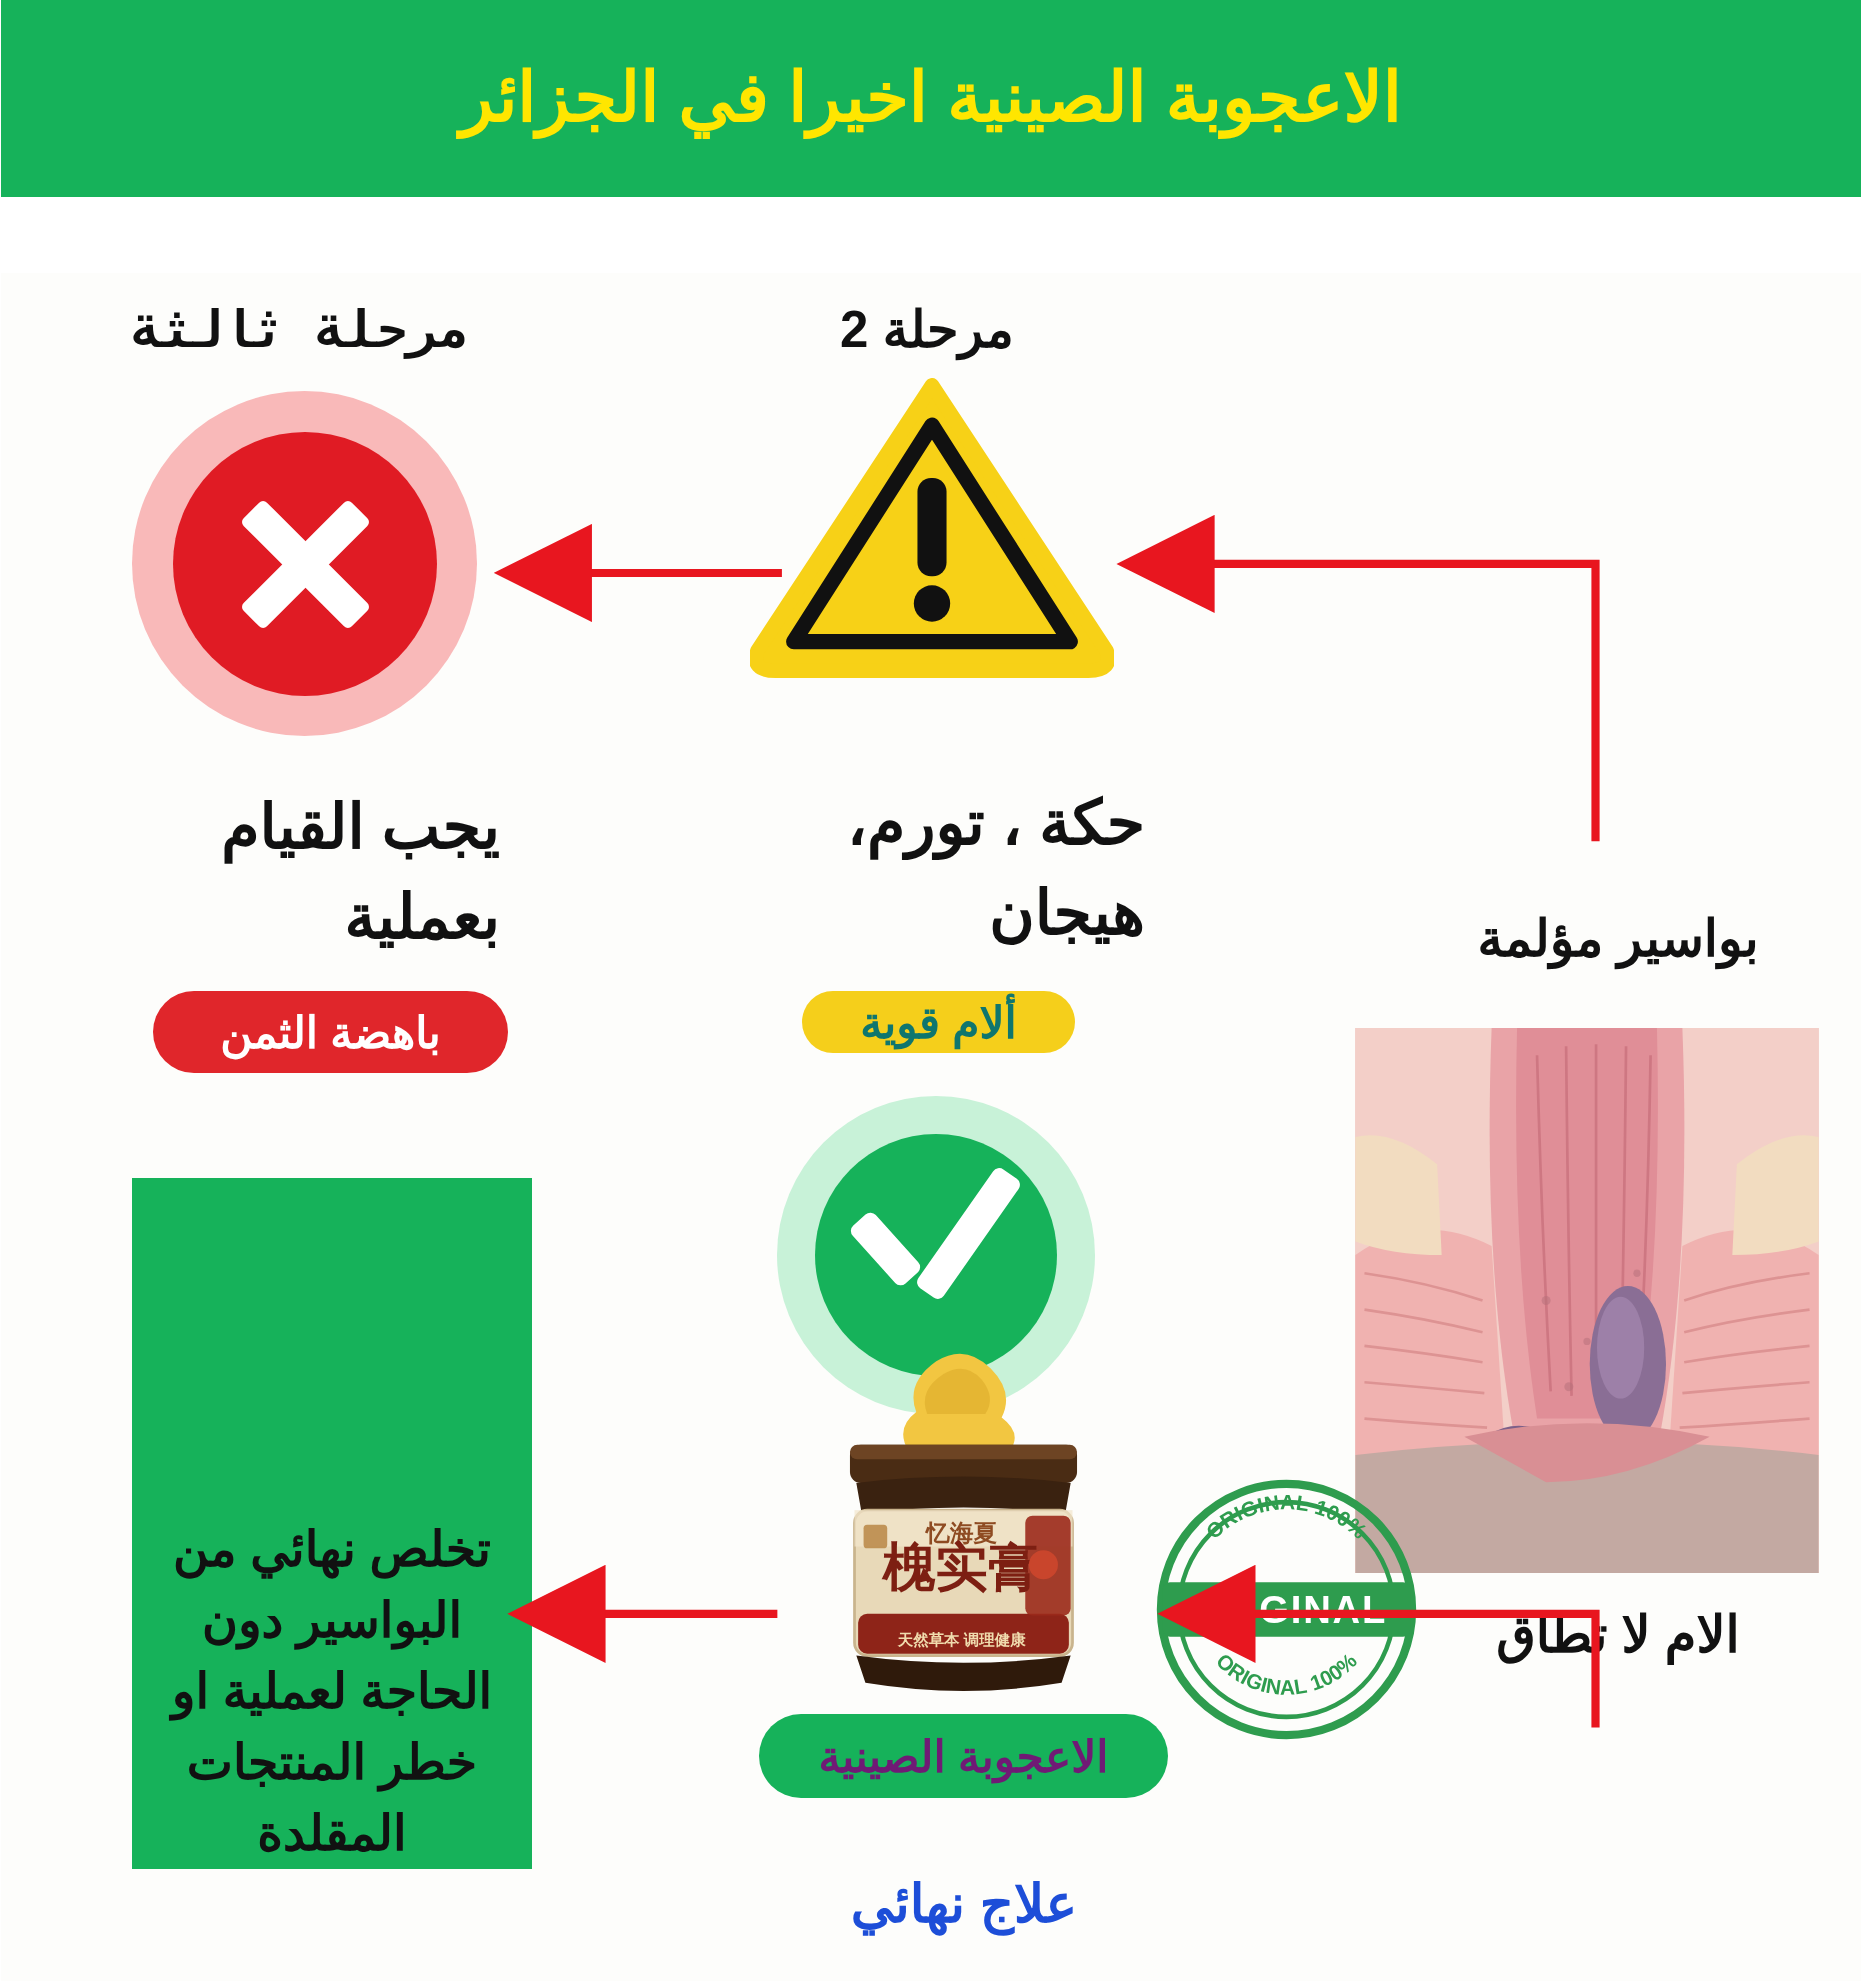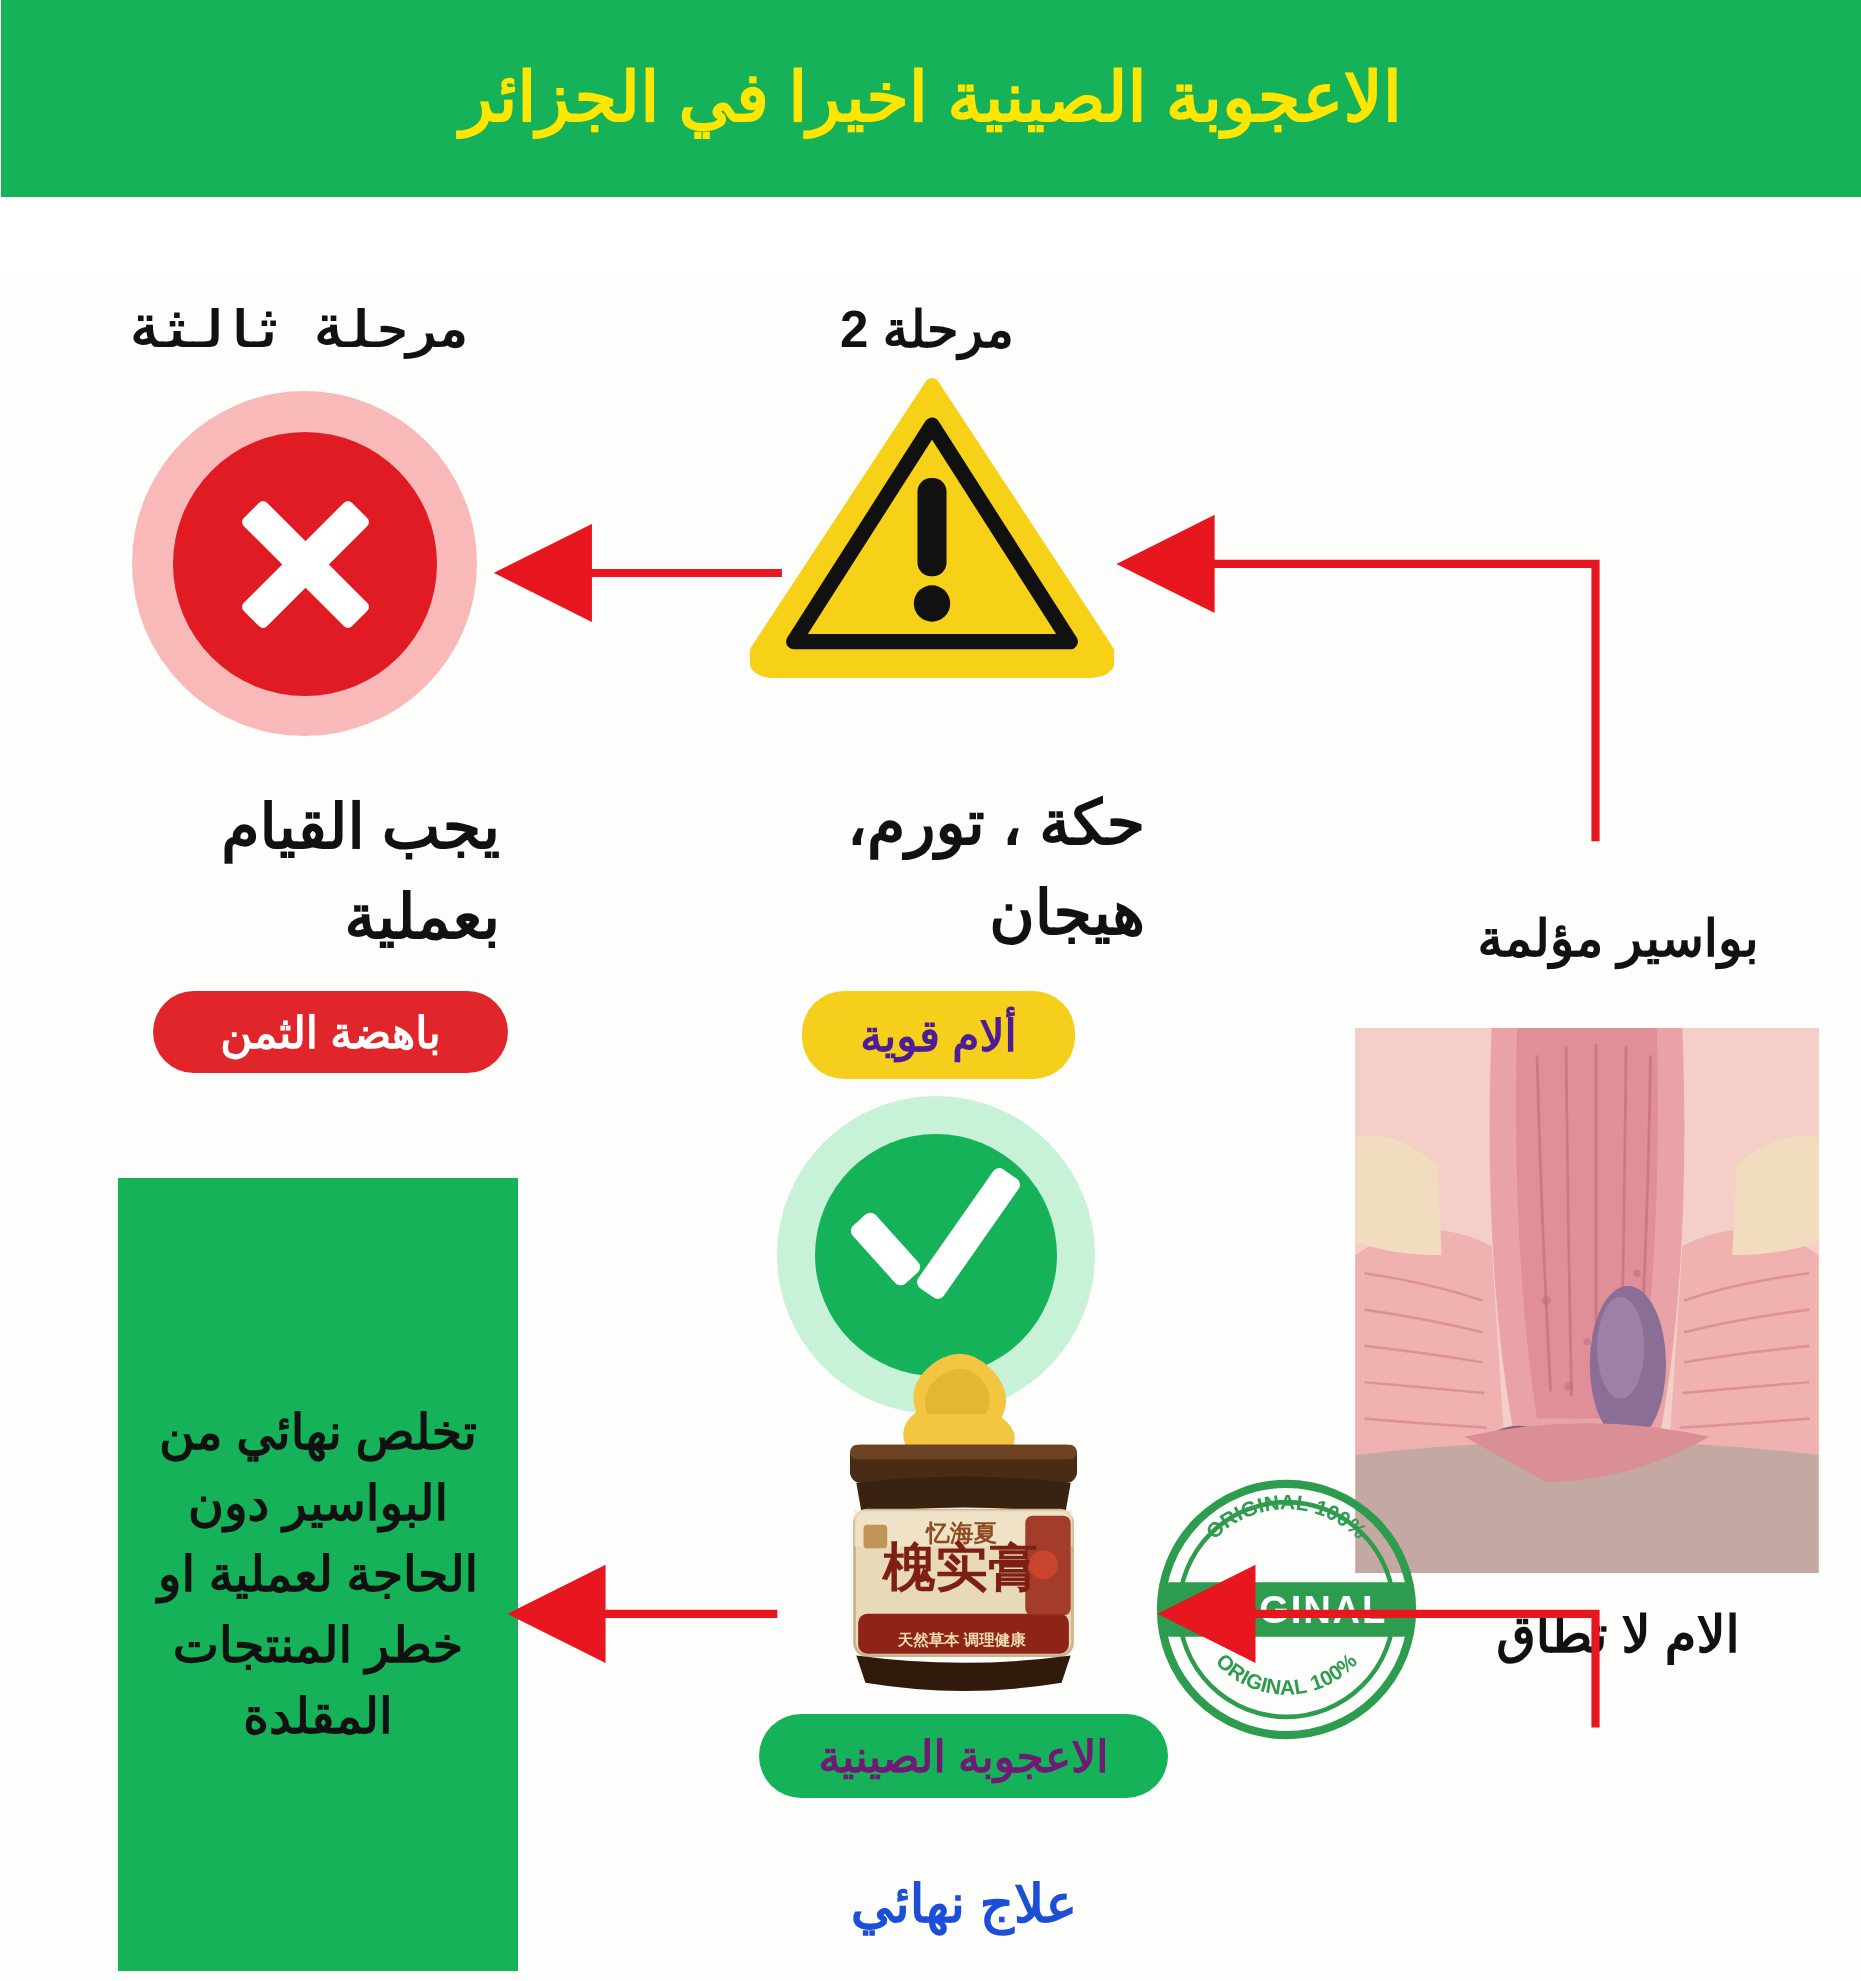--- a/index.html
+++ b/index.html
@@ -179,41 +179,41 @@
     text-align: left;
   }
   #pill-expensive {
     left: 153px; top: 718px;
     width: 355px; height: 82px;
     background: #e0262b;
     color: #ffffff;
   }
   #pill-pain {
     left: 802px; top: 718px;
-    width: 273px; height: 88px;
+    width: 273px; height: 62px;
     background: #f5cf1b;
-    color: #4c1d95;
+    color: #0f766e;
   }
   #pill-wonder {
     left: 759px; top: 1441px;
     width: 409px; height: 84px;
     background: #16b25a;
     color: #701a75;
   }
 
   
   #green-box {
     position: absolute;
-    left: 118px;
+    left: 132px;
     top: 905px;
     width: 400px;
-    height: 793px;
+    height: 691px;
     background: #16b25a;
     display: flex;
-    align-items: center;
+    align-items: flex-end;
     justify-content: center;
     padding: 0 12.7px;
     box-sizing: border-box;
   }
   #green-box-text {
     font-size: 49px;
     font-weight: bold;
     color: #111111;
     direction: rtl;
     text-align: center;

